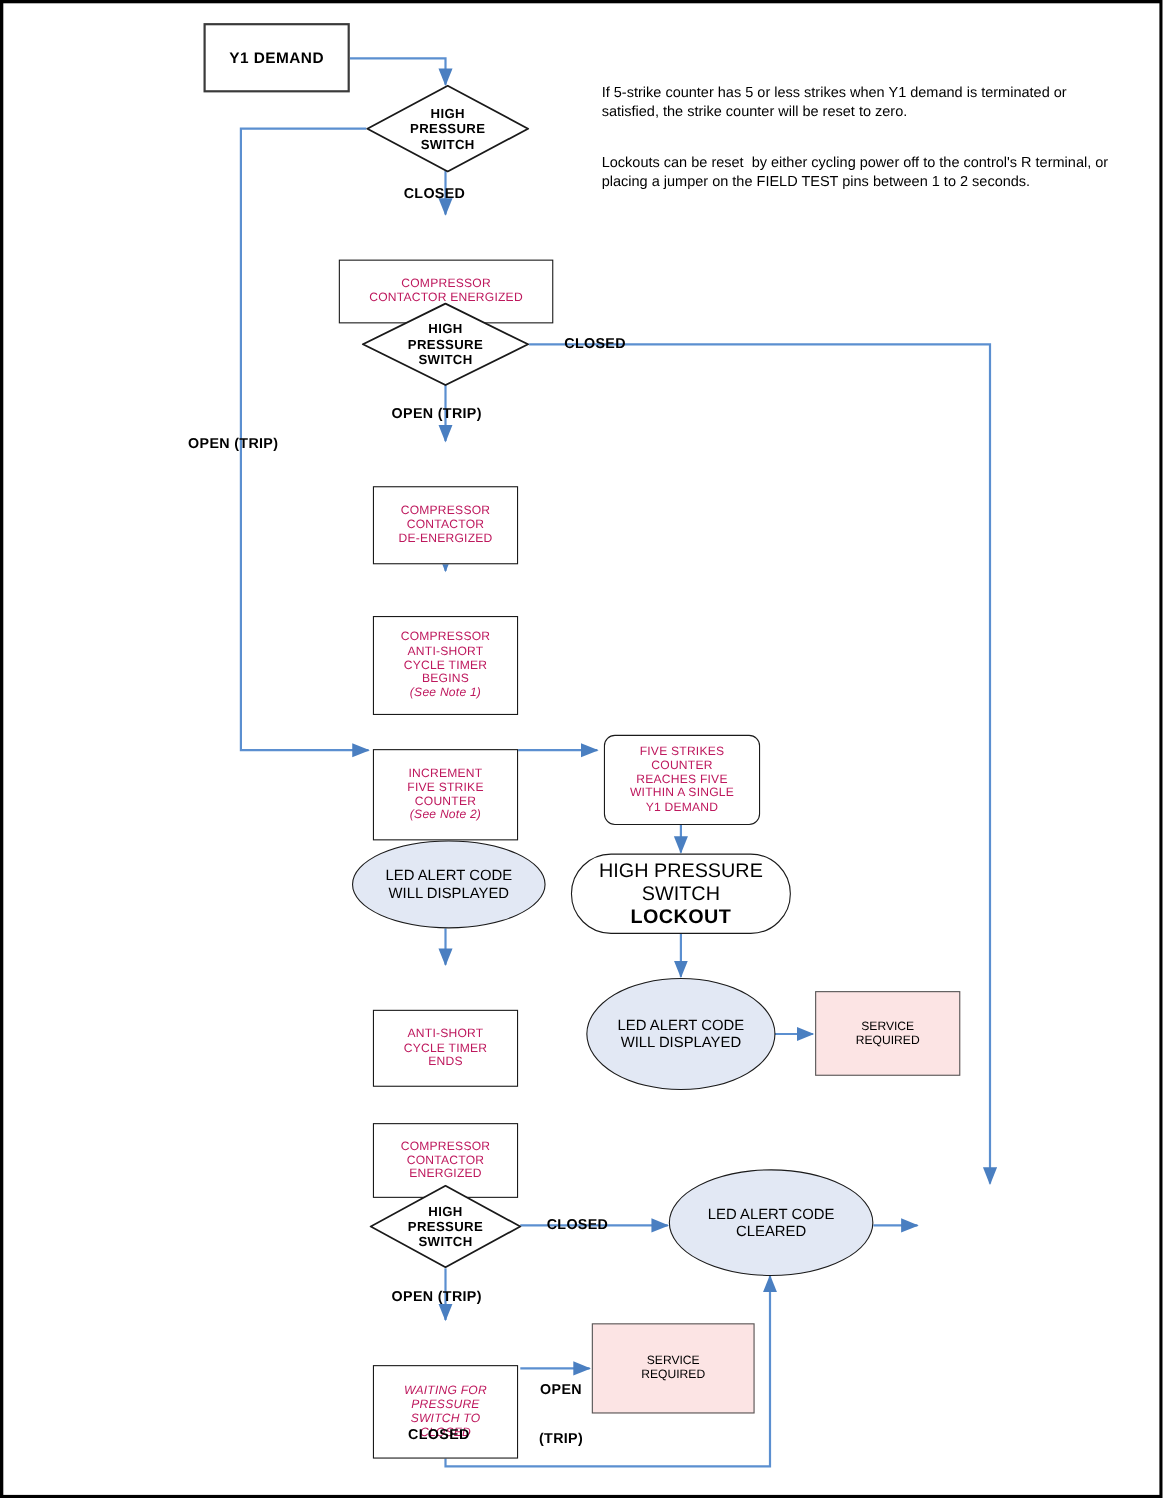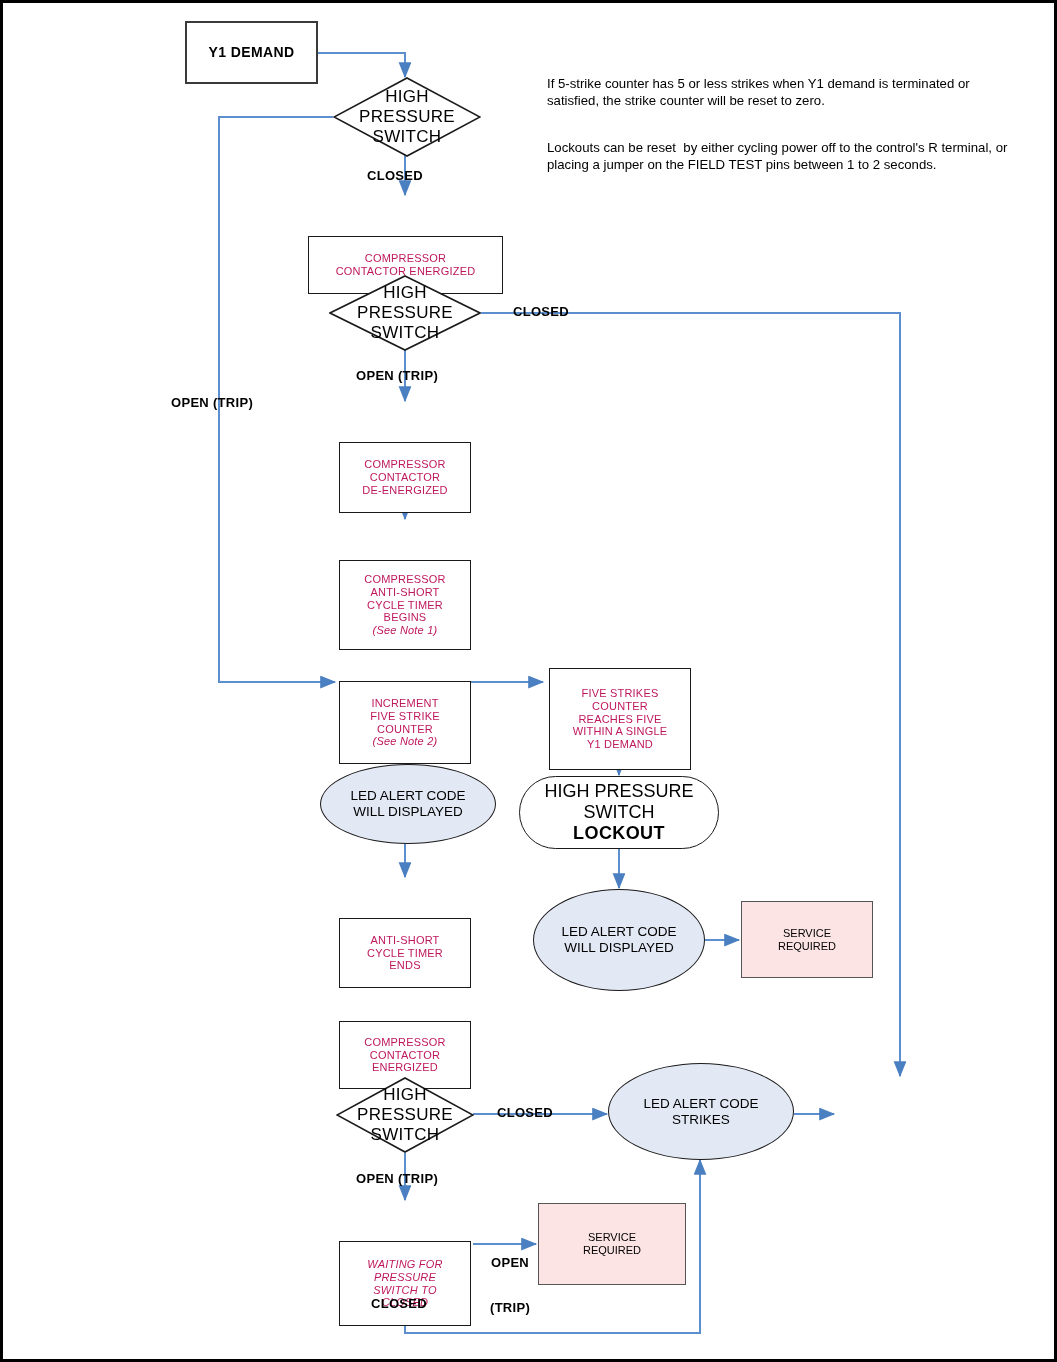--- a/index.html
+++ b/index.html
@@ -87,22 +87,22 @@
     background: #E2E8F4;
     border: 1.6px solid #1a1a1a;
     border-radius: 50%;
     font-size: 13.5px;
     color: #000;
   }
   
   .diamond {
     background: transparent;
     border: none;
-    font-size: 17px;
-    font-weight: normal;
+    font-size: 12px;
+    font-weight: bold;
     color: #000;
     letter-spacing: 0.3px;
   }
   .diamond .txt {
     position: relative;
     z-index: 2;
   }
   .diamond .dshape {
     position: absolute;
     left: 0; top: 0;
@@ -249,21 +249,21 @@
 
   <div class="node proc" style="left:336px; top:638px; width:132px; height:83px;">
     <div class="txt">
       <div>INCREMENT</div>
       <div>FIVE STRIKE</div>
       <div>COUNTER</div>
       <div class="ital">(See Note 2)</div>
     </div>
   </div>
 
-  <div class="node proc" style="left:546px; top:625px; width:142px; height:102px;">
+  <div class="node proc" style="left:546px; top:625px; width:142px; height:82px;border-radius:10px;">
     <div class="txt">
       <div>FIVE STRIKES</div>
       <div>COUNTER</div>
       <div>REACHES FIVE</div>
       <div>WITHIN A SINGLE</div>
       <div>Y1 DEMAND</div>
     </div>
   </div>
 
   <div class="node ellipse" style="left:317px; top:761px; width:176px; height:80px;">
@@ -319,21 +319,21 @@
       <div>PRESSURE</div>
       <div>SWITCH</div>
     </div>
   </div>
   <div class="edge-label" style="left:494px; top:1103px;">CLOSED</div>
   <div class="edge-label" style="left:353px; top:1169px;">OPEN (TRIP)</div>
 
   <div class="node ellipse" style="left:605px; top:1060px; width:186px; height:97px;">
     <div class="txt">
       <div>LED ALERT CODE</div>
-      <div>STRIKES</div>
+      <div>CLEARED</div>
     </div>
   </div>
 
 
   <div class="node proc" style="left:336px; top:1198px; width:132px; height:85px;font-style:italic;">
     <div class="txt">
       <div>WAITING FOR</div>
       <div>PRESSURE</div>
       <div>SWITCH TO</div>
       <div>CLOSED</div>

